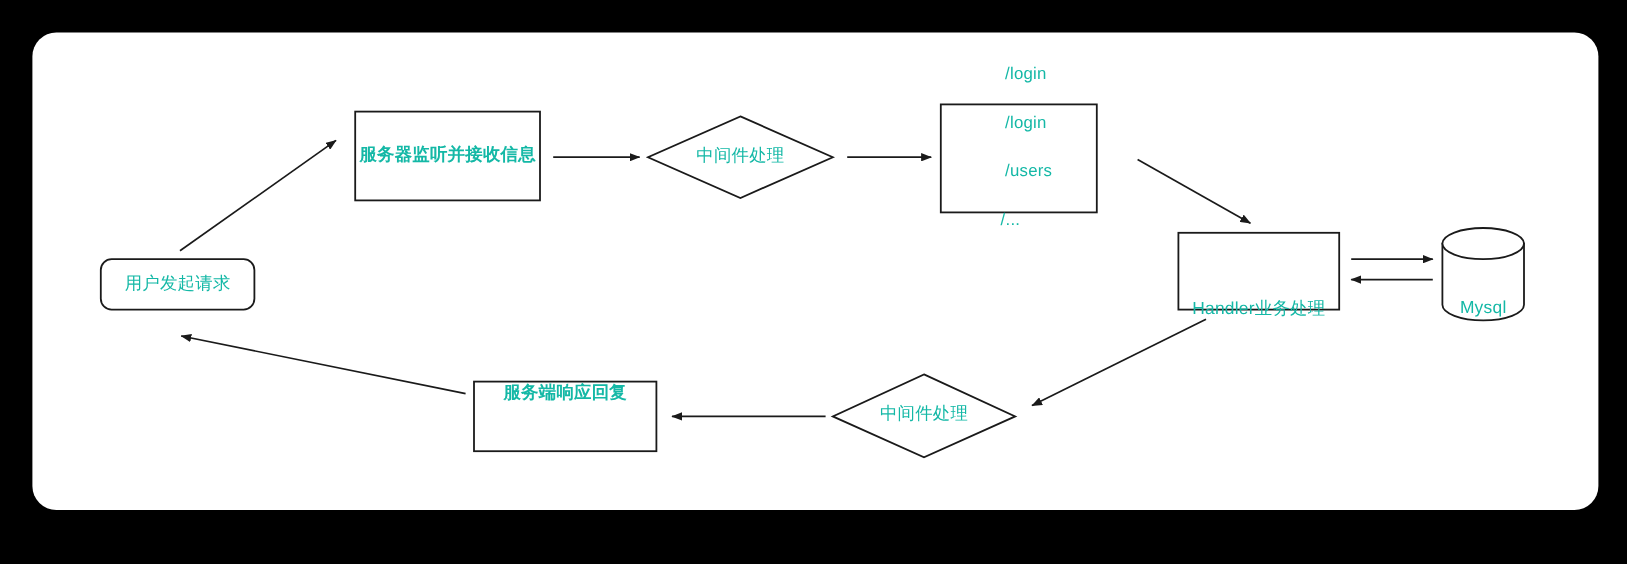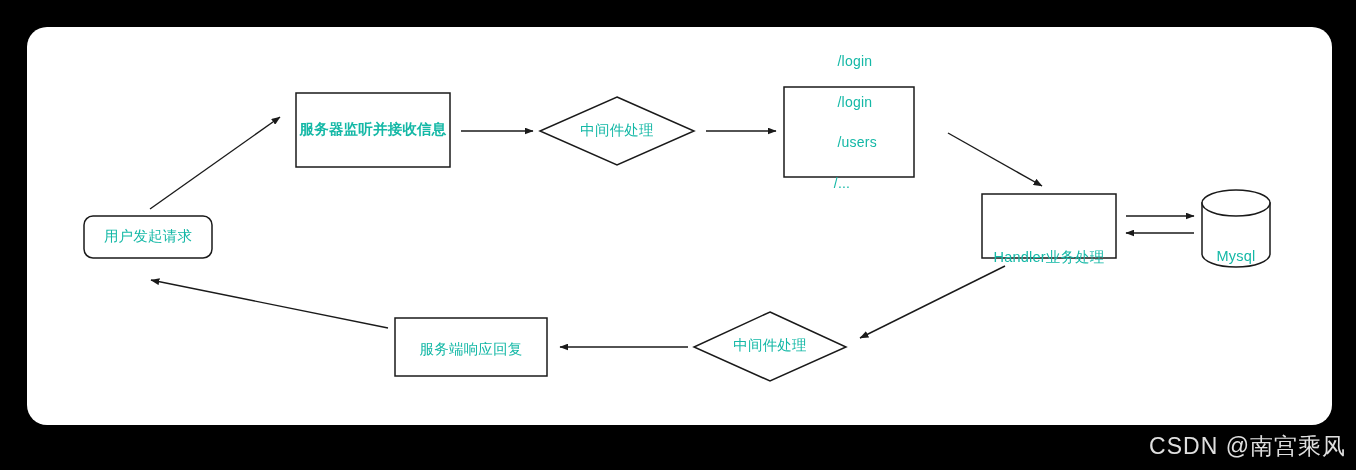--- a/index.html
+++ b/index.html
@@ -137,17 +137,16 @@
     <span>/users</span>
     <span class="last-line">/...</span>
   </div>
 
   <div class="node-label centered" style="left:1049px; top:226px;margin-top:32px;">Handler业务处理</div>
 
   <div class="node-label centered" style="left:1236px; top:257px;">Mysql</div>
 
   <div class="node-label centered" style="left:770px; top:346px;">中间件处理</div>
 
-  <div class="node-label centered" style="left:471px; top:350px;">服务端响应回复</div>
+  <div class="node-label centered" style="left:471px; top:328px;font-weight:bold;">服务端响应回复</div>
 
-  <div id="watermark">CSDN @南宫乘风</div>
 
 </div>
 
 </body></html>

